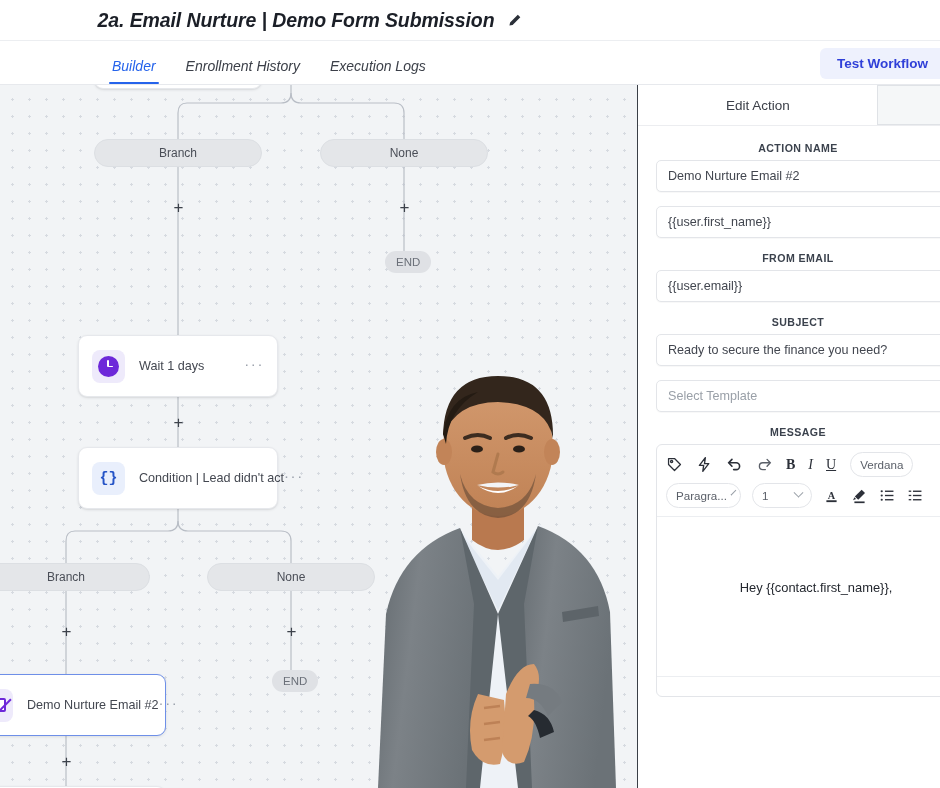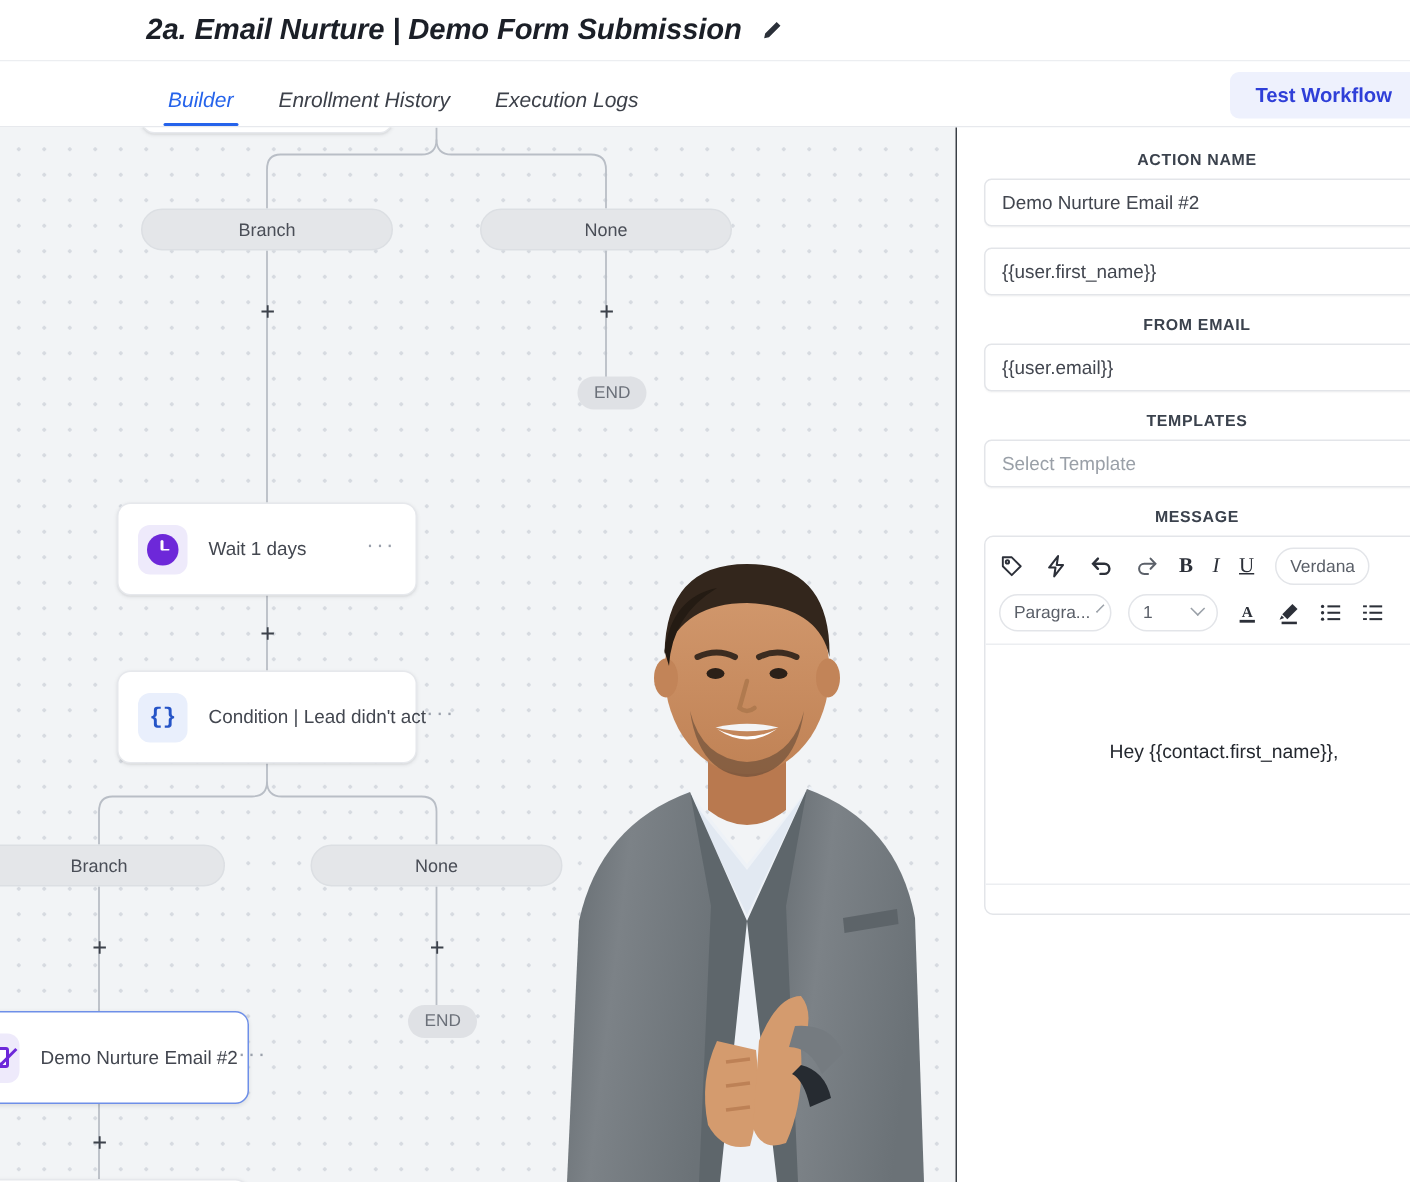--- a/index.html
+++ b/index.html
@@ -332,40 +332,47 @@
       <path d="M158 330 Q170 300 186 300 Q196 312 186 336 Q188 372 176 398 Q160 404 154 388 Z" fill="#d49b6e"></path>
       <path d="M136 344 L152 342 M136 360 L152 358 M136 376 L152 374" stroke="#bd8156" stroke-width="2.4"></path>
 
       <path d="M186 346 Q202 350 206 368 L192 374 Q188 356 180 352 Z" fill="#262b31"></path>
 
       <path d="M182 320 Q206 318 214 338 L200 352 Q192 334 178 334 Z" fill="#757b80"></path>
     </svg>
   </div>
 
   <div class="panel">
+    <div class="panel-head">
+      <div class="panel-title">Edit Action</div>
+      <div class="panel-head-btn"></div>
+    </div>
 
     <div class="field" style="padding-top:16px;text-align:center;">
 
       <div class="fgroup">
         <div class="flabel">ACTION NAME</div>
         <div class="finput">Demo Nurture Email #2</div>
       </div>
 
       <div class="fgroup">
         <div class="finput">{{user.first_name}}</div>
       </div>
 
       <div class="fgroup">
         <div class="flabel">FROM EMAIL</div>
         <div class="finput">{{user.email}}</div>
       </div>
 
-
       <div class="fgroup">
-        <div class="flabel">TEMPLATES</div>
+        <div class="flabel">SUBJECT</div>
+        <div class="finput">Ready to secure the finance you need?</div>
+      </div>
+
+      <div class="fgroup">
         <div class="finput ph">Select Template</div>
       </div>
 
       <div>
         <div class="flabel">MESSAGE</div>
 
         <div class="editor">
 
           <div class="etoolbar">
             <span class="tb-ico">

